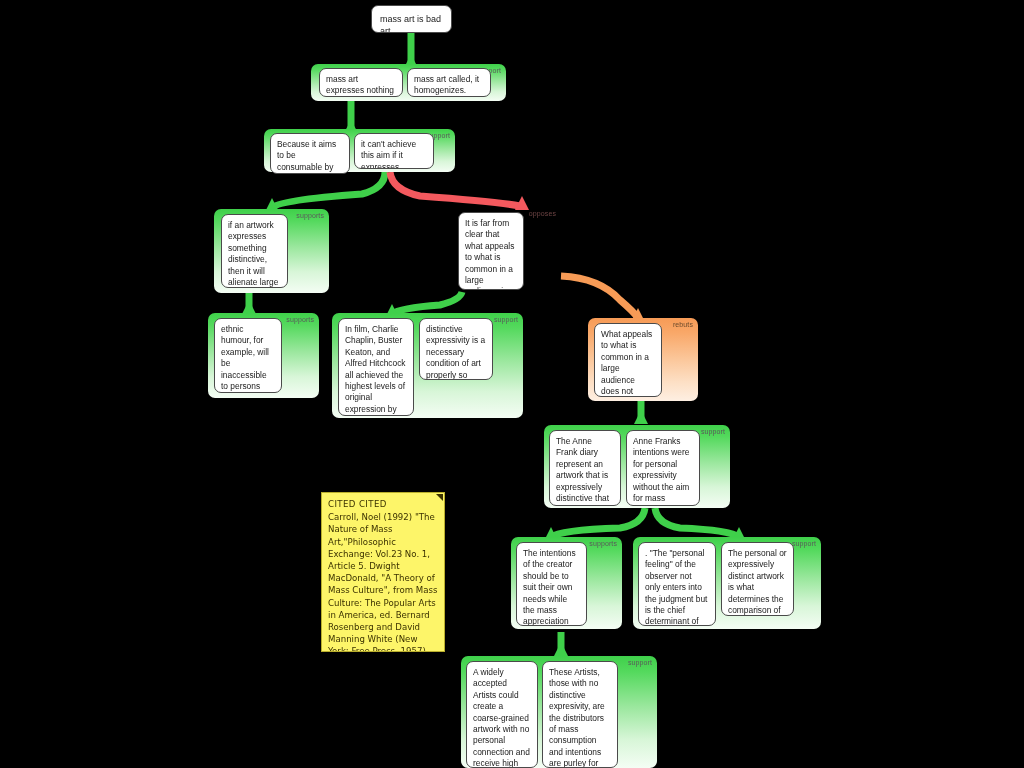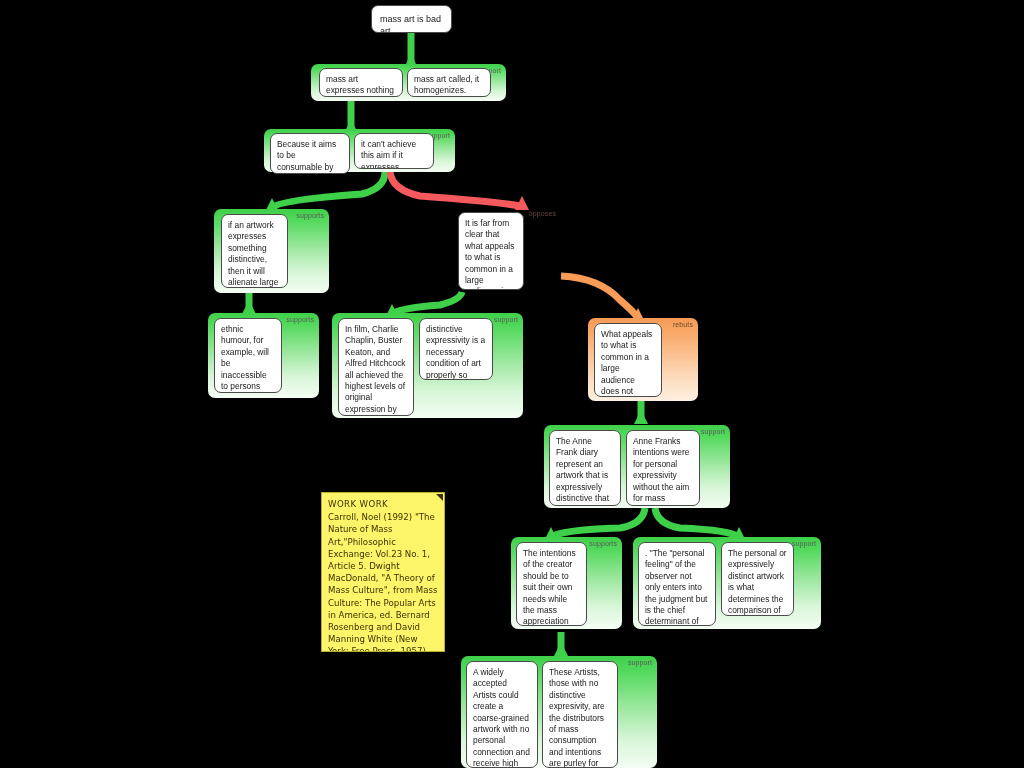--- a/index.html
+++ b/index.html
@@ -234,17 +234,17 @@
     <div class="card" style="left:5px; top:5px; width:72px; height:107px;">
       <span>A widely accepted Artists could create a coarse-grained artwork with no personal connection and receive high praise with the sole intention of gaining mass satisfaction.</span>
     </div>
     <div class="card" style="left:81px; top:5px; width:76px; height:107px;">
       <span>These Artists, those with no distinctive expresivity, are the distributors of mass consumption and intentions are purley for the distribution of Quanity artwork, not quality.</span>
     </div>
   </div>
 
   <div id="note" style="left:321px; top:492px; width:124px; height:160px;">
     <span class="fold"></span>
-    <span class="note-title">WORK WORK</span>
+    <span class="note-title">CITED CITED</span>
     <span class="note-body">Carroll, Noel (1992) "The Nature of Mass Art,"Philosophic Exchange: Vol.23 No. 1, Article 5.   Dwight MacDonald, "A Theory of Mass Culture", from Mass Culture: The Popular Arts in America, ed. Bernard Rosenberg and David Manning White (New York: Free Press, 1957), 59-73.  Edward Mendelson (2012). Dwight, the Passionate Moralist, New York Review Books, 291 pp.</span>
   </div>
 
 </div>
 
 </body></html>

